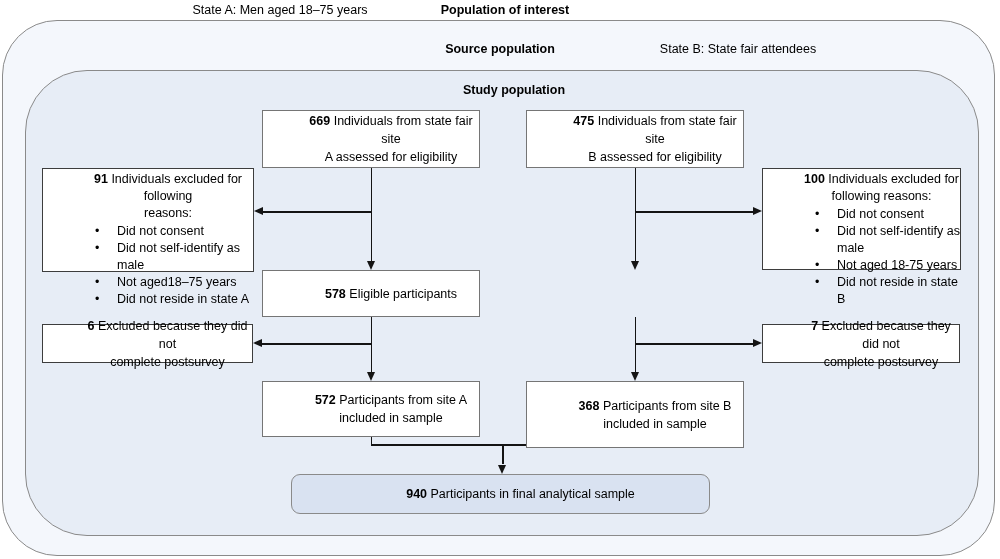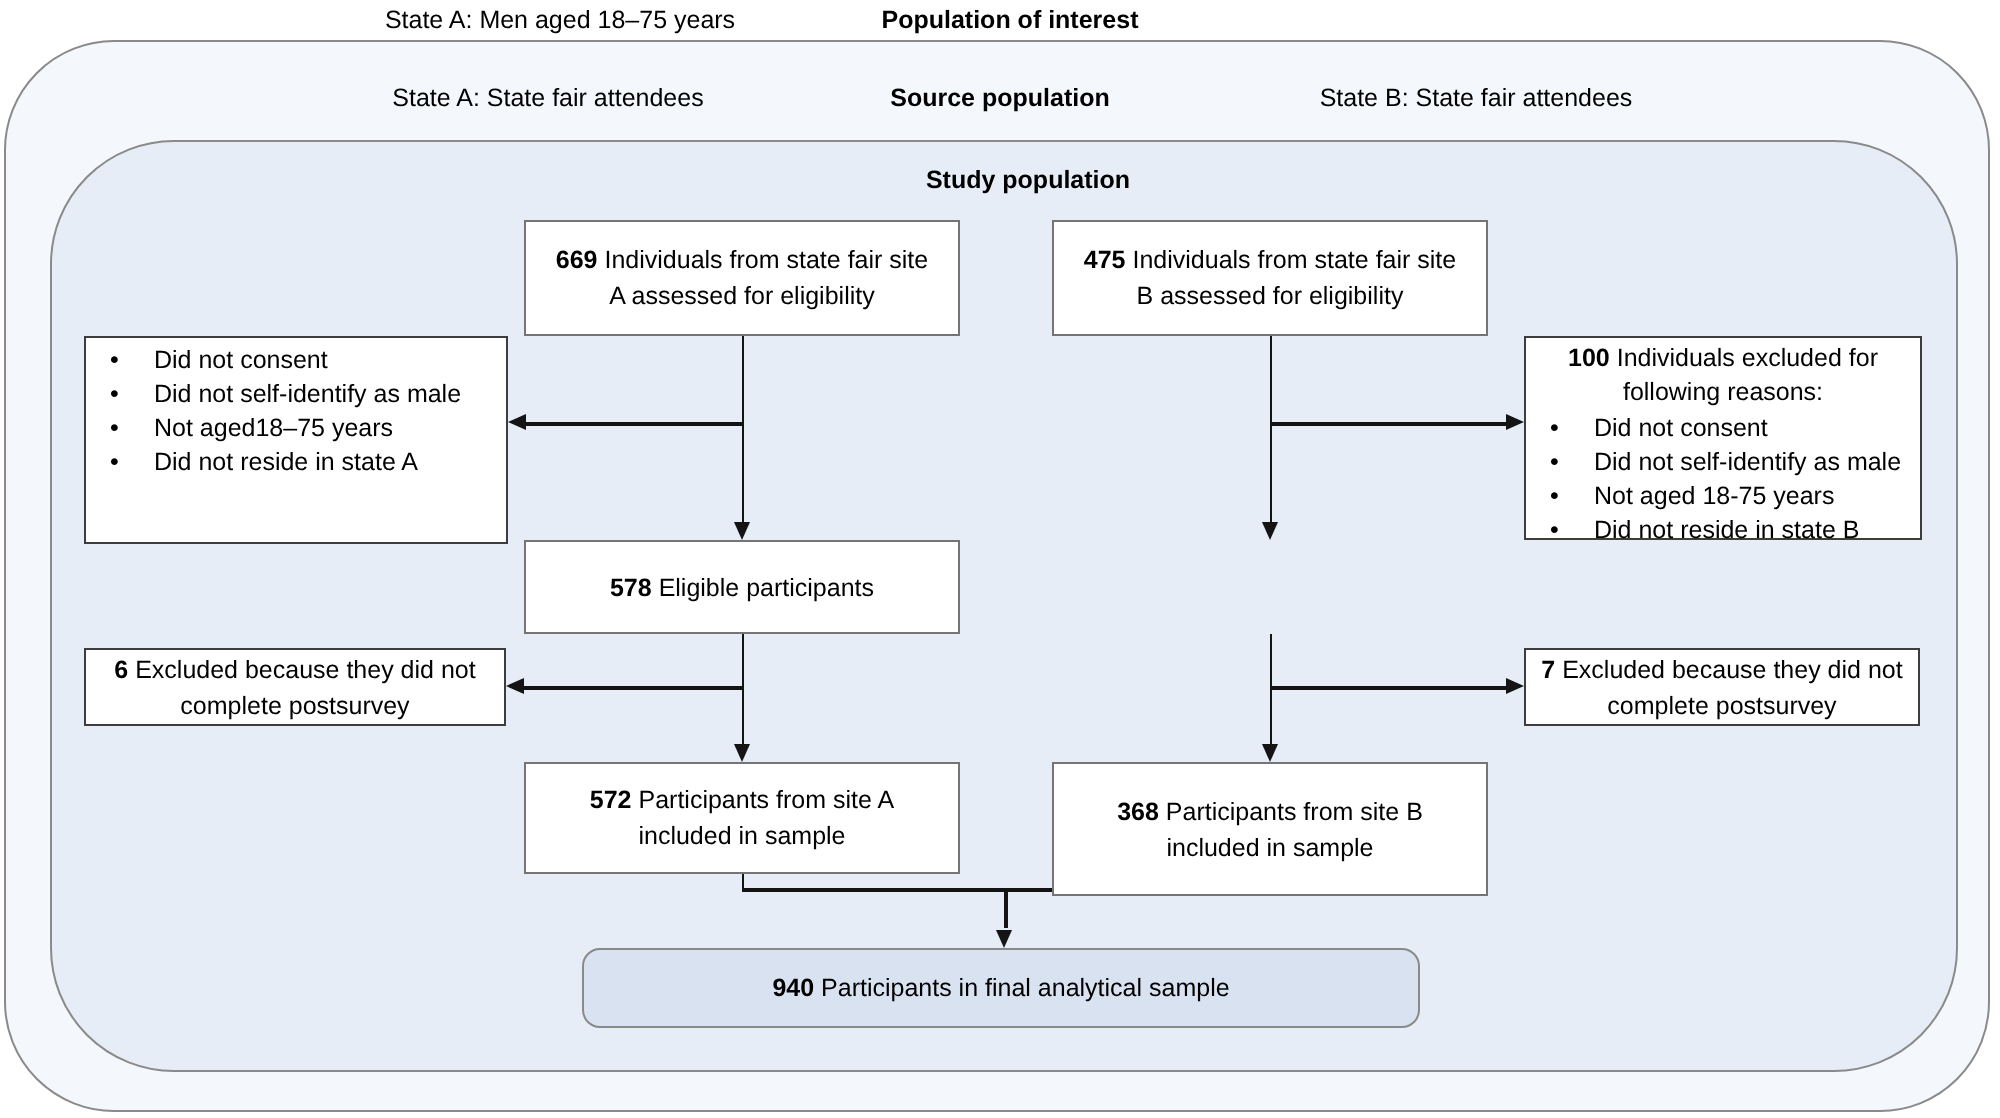--- a/index.html
+++ b/index.html
@@ -19,20 +19,21 @@
   }
   .region{position:absolute;border:1px solid var(--region-border);box-sizing:border-box;}
   .region.outer{left:2px;top:20px;width:993px;height:536px;border-radius:55px;background:var(--source-region-fill);}
   .region.inner{left:25px;top:70px;width:954px;height:466px;border-radius:62px;background:var(--study-region-fill);}
   .lbl{position:absolute;transform:translateX(-50%);white-space:nowrap;line-height:16px;}
   .lbl.bold{font-weight:bold;}
   .box{
     position:absolute;background:#fff;border:1px solid var(--box-border);
     box-sizing:border-box;display:flex;align-items:center;justify-content:flex-start;
     line-height:18px;
+    padding-left:40px;
   }
   .box .bc{width:100%;text-align:center;}
   .ml{white-space:pre-line;}
   .box.side{border-color:var(--side-box-border);}
   .box.excl{display:block;padding-top:2px;line-height:17px;border-color:var(--side-box-border);}
   .excl-head{text-align:center;}
   .excl ul{list-style:none;margin:1px 0 0 0;padding:0 0 0 12px;text-align:left;}
   .excl li{display:flex;}
   .blt{width:22px;flex:none;}
   .box.final{border-radius:9px;background:var(--final-box-fill);border-color:var(--region-border);}
@@ -49,21 +50,20 @@
 <body>
 
 <div class="canvas">
 
   <div class="region outer"></div>
   <div class="region inner"></div>
 
   <div class="lbl" style="left:280px;top:2px;">State A: Men aged 18–75 years</div>
   <div class="lbl bold" style="left:505px;top:2px;">Population of interest</div>
 
-  <div class="lbl" style="left:274px;top:41px;">State A: State fair attendees</div>
   <div class="lbl bold" style="left:500px;top:41px;">Source population</div>
   <div class="lbl" style="left:738px;top:41px;">State B: State fair attendees</div>
 
   <div class="lbl bold" style="left:498px;top:82px;margin-left:16px;">Study population</div>
 
   <div class="vline" style="left:370.5px;top:167px;height:94px;"></div>
   <div class="arr down" style="left:366.8px;top:261px;"></div>
   <div class="hline" style="left:263px;top:211px;width:108px;"></div>
   <div class="arr left" style="left:254px;top:207px;"></div>
   <div class="vline" style="left:370.5px;top:317px;height:55px;"></div>
@@ -89,20 +89,22 @@
   <div class="box" style="left:262px;top:110px;width:218px;height:58px;">
     <div class="bc"><b>669</b> <span class="ml">Individuals from state fair site
 A assessed for eligibility</span></div>
   </div>
   <div class="box" style="left:526px;top:110px;width:218px;height:58px;">
     <div class="bc"><b>475</b> <span class="ml">Individuals from state fair site
 B assessed for eligibility</span></div>
   </div>
 
   <div class="box excl" style="left:42px;top:168px;width:212px;height:104px;">
+    <div class="excl-head"><b>91</b> <span class="ml">Individuals excluded for following
+reasons:</span></div>
     <ul>
       <li>
           <span class="blt">•</span>
           <span>Did not consent</span>
         </li>
       <li>
           <span class="blt">•</span>
           <span>Did not self-identify as male</span>
         </li>
       <li>

